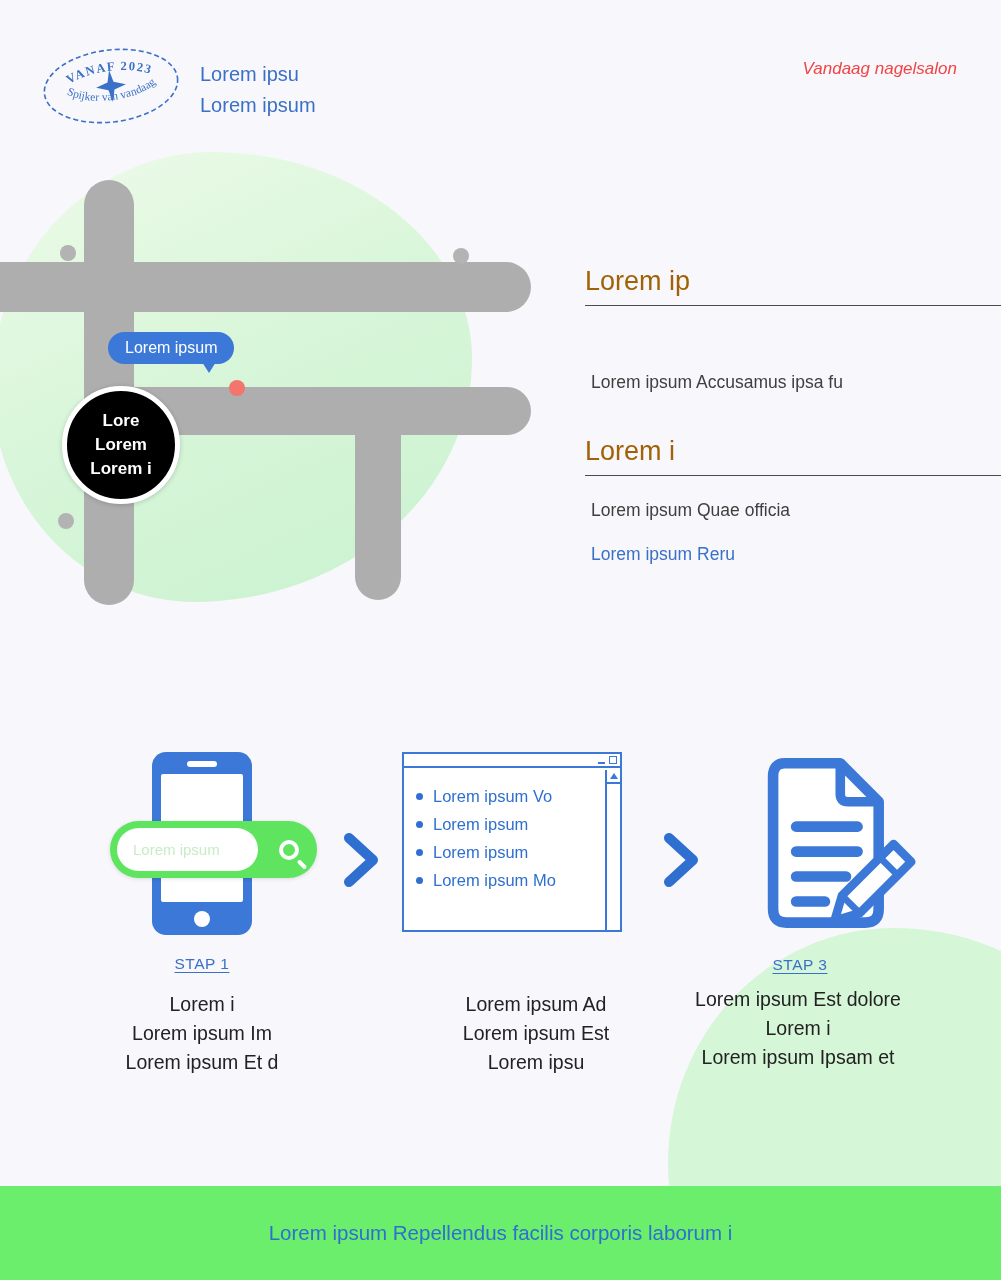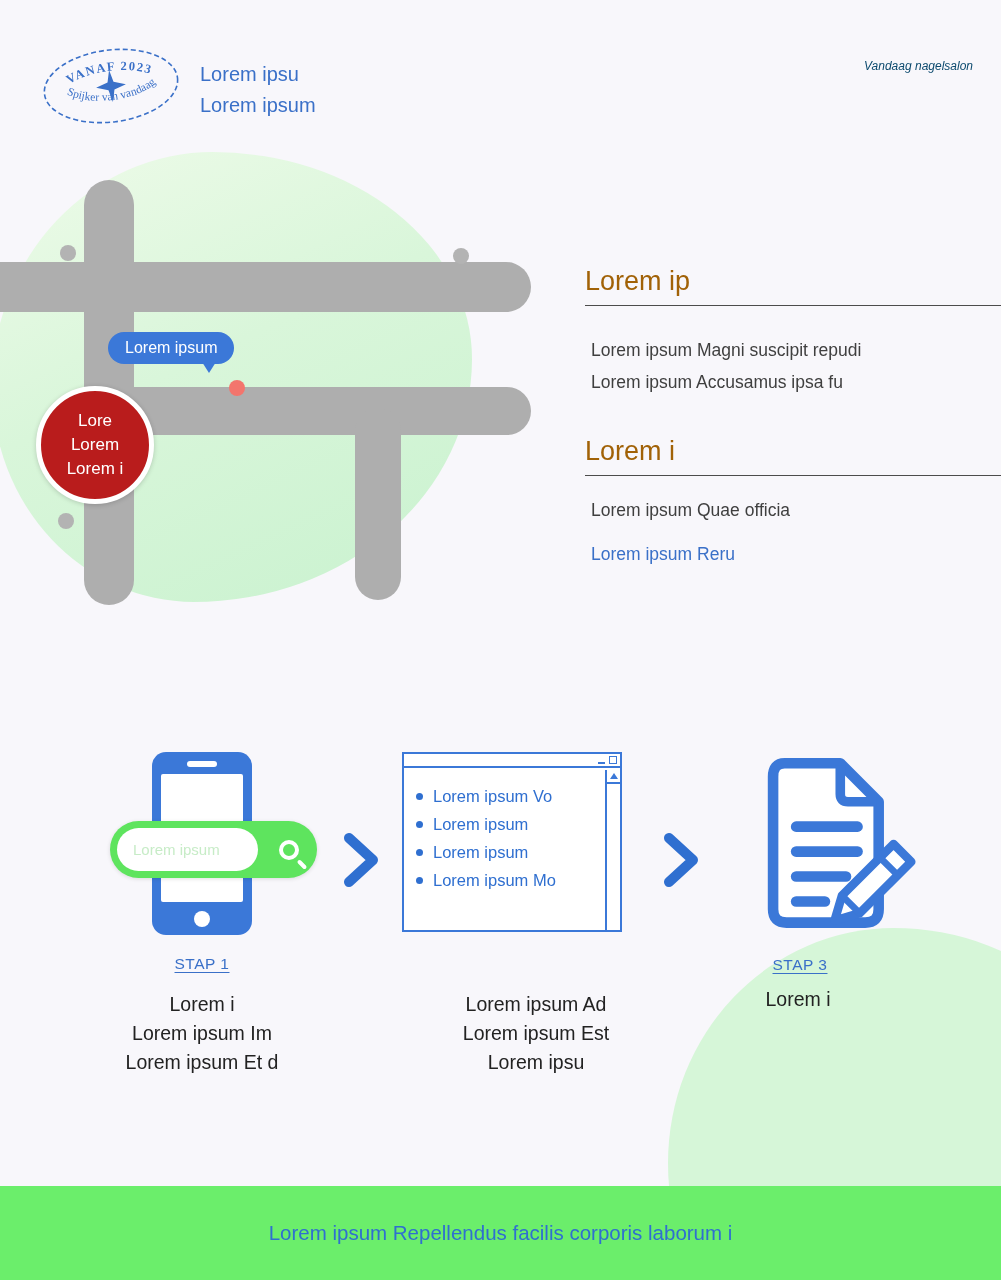--- a/index.html
+++ b/index.html
@@ -2,41 +2,41 @@
 <html><head>
 <meta charset="utf-8">
 <style>
   * { margin:0; padding:0; box-sizing:border-box; }
   html,body { background:#f8f7fb; font-family:"Liberation Sans", sans-serif; }
   .page { position:relative; width:1001px; height:1280px; background:#f8f7fb; overflow:hidden; margin:0 auto; }
 
   
   .logo-badge { position:absolute; left:36px; top:40px; width:150px; height:92px; transform:rotate(-7deg); }
   .site-title { position:absolute; left:200px; top:59px; color:#3a70c8; font-size:20px; line-height:31px; }
-  .tagline { position:absolute; right:28px; top:59px; color:#0c4a6e; font-size:12px; font-style:italic; }
+  .tagline { position:absolute; right:44px; top:59px; color:#ef4444; font-size:17px; font-style:italic; }
 
   
   .blob-top { position:absolute; left:-8px; top:152px; width:480px; height:450px;
     background:linear-gradient(155deg,#eefbe9 0%,#d9f6da 45%,#c9f2cf 100%);
     border-radius:46% 54% 58% 42% / 52% 46% 54% 48%; }
   .road { position:absolute; background:#aeaeae; }
   .road-v1 { left:84px; top:180px; width:50px; height:425px; border-radius:25px; }
   .road-h1 { left:0; top:262px; width:531px; height:50px; border-radius:0 25px 25px 0; }
   .road-h2 { left:84px; top:387px; width:447px; height:48px; border-radius:24px; }
   .road-v2 { left:355px; top:408px; width:46px; height:192px; border-radius:23px; }
   .gray-dot { position:absolute; width:16px; height:16px; border-radius:50%; background:#b3b3b3; }
   .gd1 { left:60px; top:245px; } .gd2 { left:453px; top:248px; } .gd3 { left:58px; top:513px; }
   .marker { position:absolute; left:229px; top:380px; width:16px; height:16px; border-radius:50%; background:#f3756d; }
   .map-tooltip { position:absolute; left:108px; top:332px; height:32px; padding:0 17px; background:#3b78d8;
     color:#fff; font-size:16px; line-height:31px; border-radius:16px; }
   .map-tooltip::after { content:""; position:absolute; bottom:-9px; right:18px; width:0; height:0;
     border-left:7px solid transparent; border-right:7px solid transparent; border-top:11px solid #3b78d8; }
-  .area-badge { position:absolute; left:36px; top:386px; width:118px; height:118px; border-radius:50%;
-    background:#b91c1c; border:5px solid #fff; box-shadow:0 1px 5px rgba(0,0,0,.18);
-    color:#fff; font-size:17px; line-height:24px; display:flex; flex-direction:column; align-items:center; justify-content:center; text-align:center; }
+  .area-badge { position:absolute; left:62px; top:386px; width:118px; height:118px; border-radius:50%;
+    background:#000000; border:5px solid #fff; box-shadow:0 1px 5px rgba(0,0,0,.18);
+    color:#fff; font-size:17px; line-height:24px; display:flex; flex-direction:column; align-items:center; justify-content:center; text-align:center;font-weight:bold; }
 
   
   .sec-h { position:absolute; left:585px; color:#a16207; font-size:27px; font-weight:500; }
   .sec-hr { position:absolute; left:585px; width:416px; height:1px; background:#4c4c4c; }
   .sec-p { position:absolute; left:591px; color:#3f3f3f; font-size:17.5px; }
   .sec-link { position:absolute; left:591px; color:#3a70c8; font-size:17.5px; text-decoration:none; }
 
   
   .phone { position:absolute; left:152px; top:752px; width:100px; height:183px; background:#3b78d8; border-radius:14px; }
   .phone .screen { position:absolute; left:9px; top:22px; right:9px; bottom:33px; background:#fff; border-radius:2px; }
@@ -120,21 +120,20 @@
   <div class="marker z1"></div>
   <div class="map-tooltip z1">Lorem ipsum</div>
   <div class="area-badge z1">
     <div>Lore</div>
     <div>Lorem</div>
     <div>Lorem i</div>
   </div>
 
   <div class="sec-h" style="top:266px;">Lorem ip</div>
   <div class="sec-hr" style="top:305px;"></div>
-  <div class="sec-p" style="top:340px;">Lorem ipsum Magni suscipit repudi</div>
   <div class="sec-p" style="top:372px;">Lorem ipsum Accusamus ipsa fu</div>
 
   <div class="sec-h" style="top:436px;">Lorem i</div>
   <div class="sec-hr" style="top:475px;"></div>
   <div class="sec-p" style="top:500px;">Lorem ipsum Quae officia</div>
   <a href="#" class="sec-link" style="top:544px;">Lorem ipsum Reru</a>
 
   <div class="phone z1">
     <div class="speaker"></div>
     <div class="screen"></div>
@@ -209,20 +208,22 @@
     <div>Lorem i</div>
     <div>Lorem ipsum Im</div>
     <div>Lorem ipsum Et d</div>
   </div>
   <div class="caption cap2">
     <div>Lorem ipsum Ad</div>
     <div>Lorem ipsum Est</div>
     <div>Lorem ipsu</div>
   </div>
   <div class="caption cap3">
+    <div>Lorem ipsum Est dolore</div>
     <div>Lorem i</div>
+    <div>Lorem ipsum Ipsam et</div>
   </div>
 
   <div class="footer">
     <div class="footer-text">Lorem ipsum Repellendus facilis corporis laborum i</div>
   </div>
 
 </div>
 
 </body></html>

